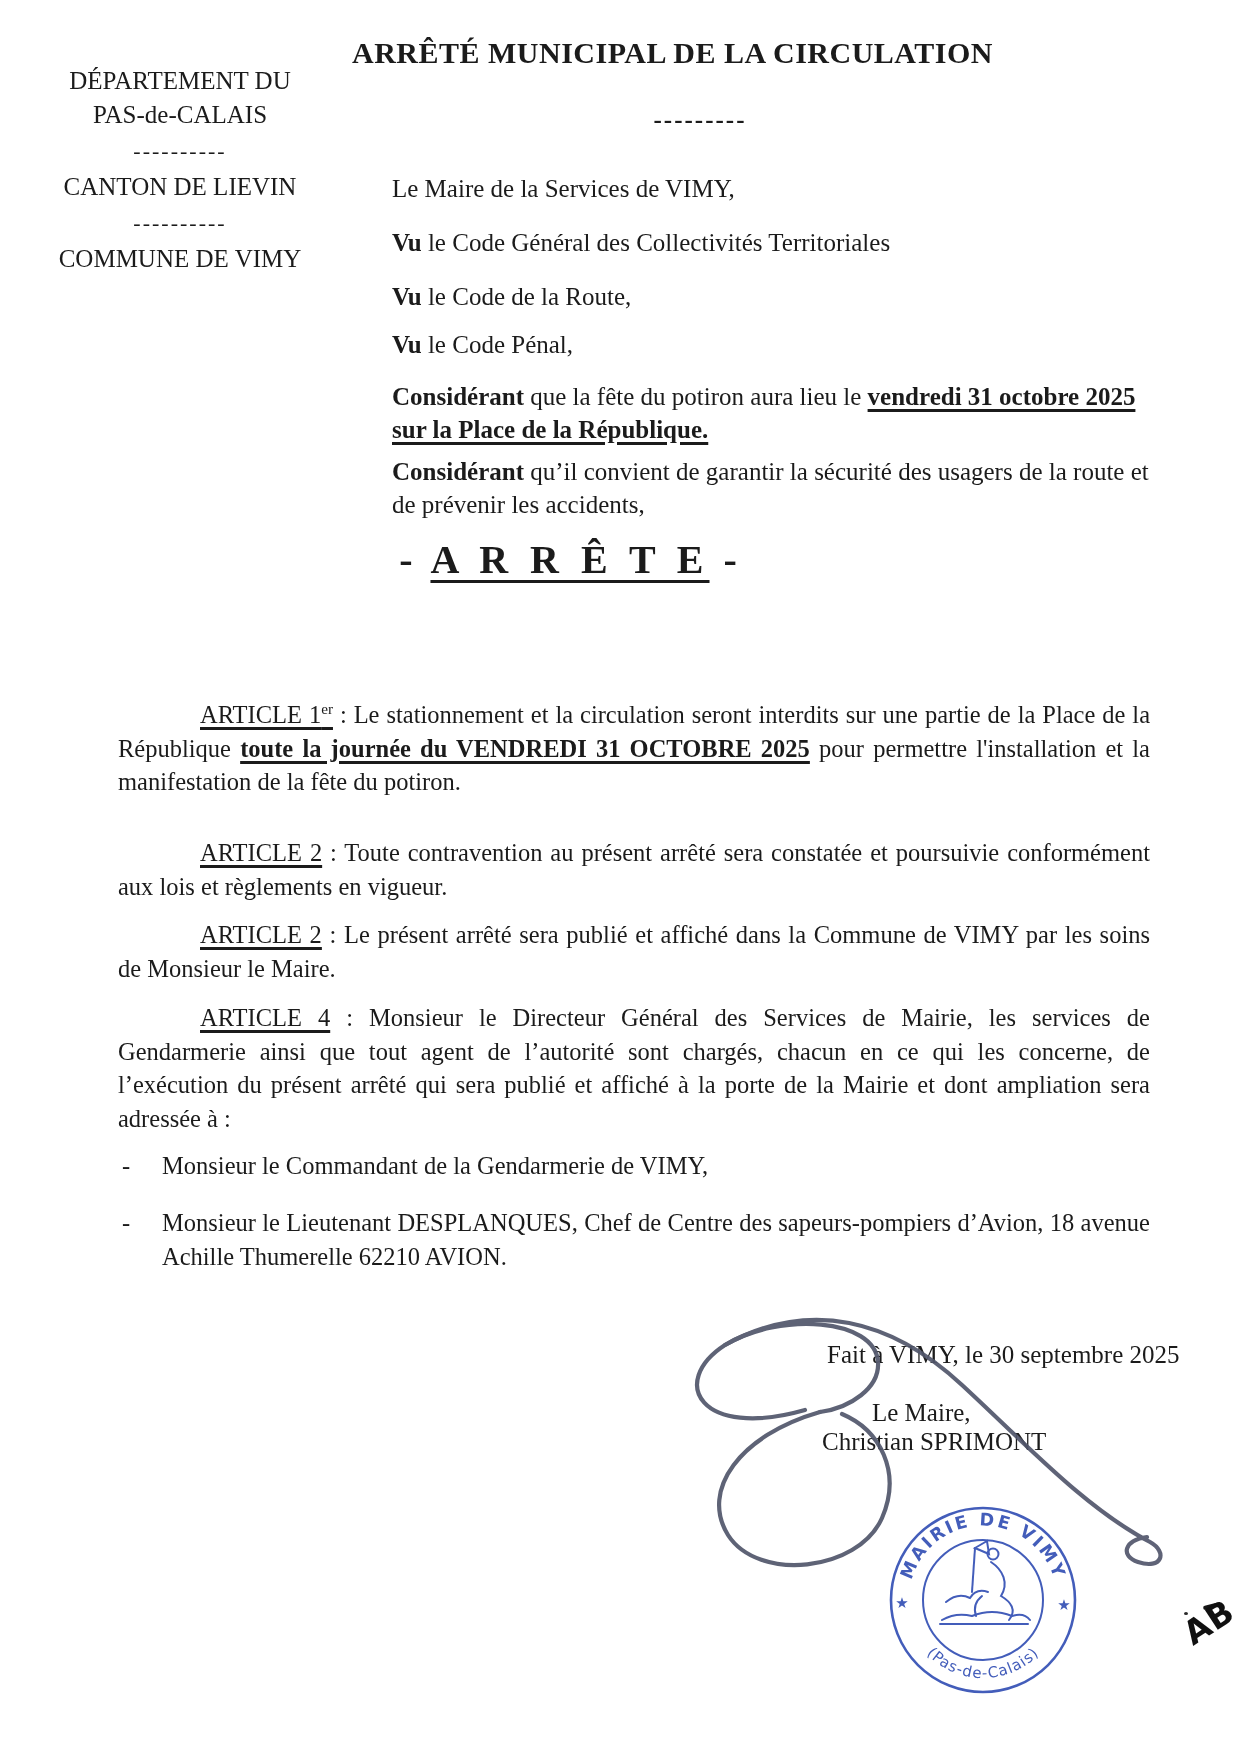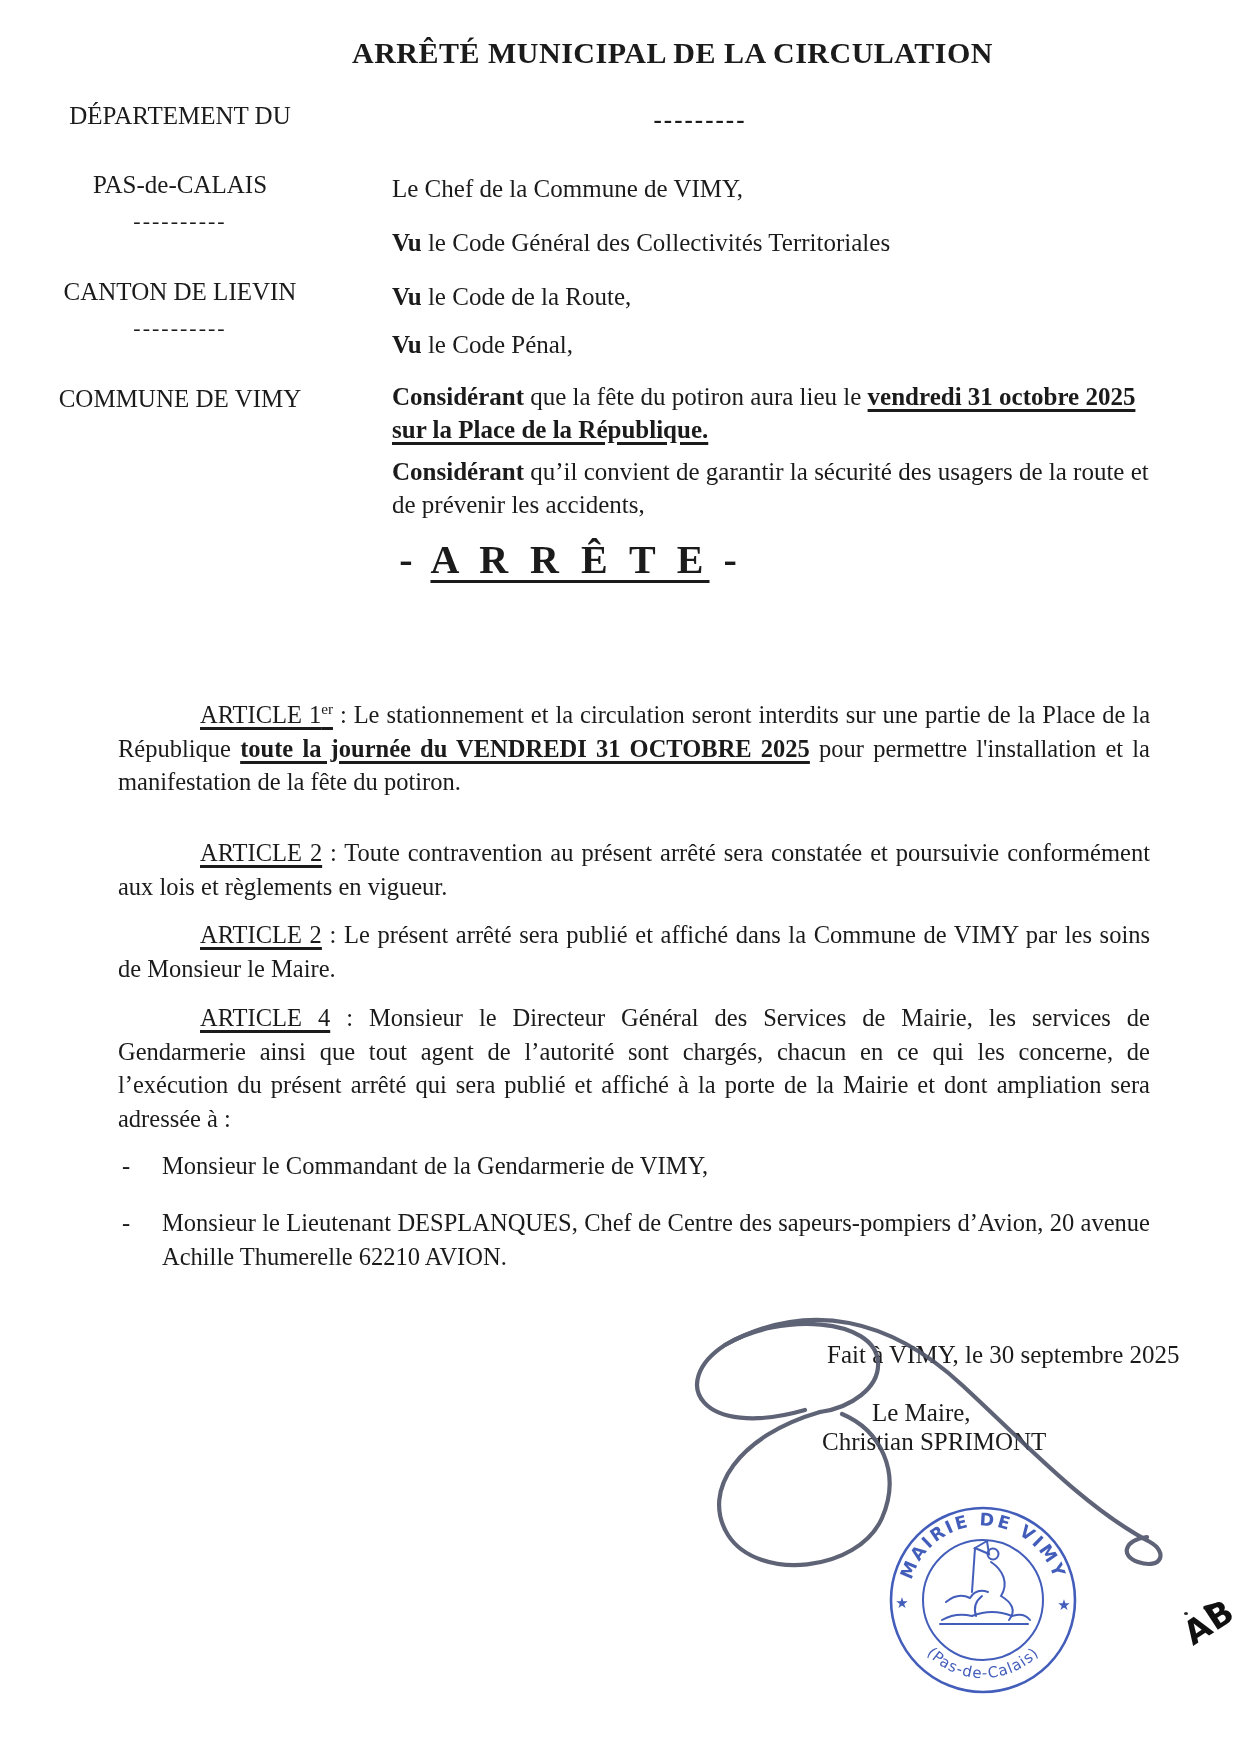--- a/index.html
+++ b/index.html
@@ -11,21 +11,21 @@
     font-family:"Liberation Serif", serif;
     color:#1b1b1b;
     overflow:hidden;
   }
   .abs{position:absolute;}
   
   .header-left{
     left:46px;top:64px;width:268px;
     text-align:center;font-size:25px;line-height:34px;
   }
-  .header-left .hl-line{white-space:nowrap;margin-top:35px;}
+  .header-left .hl-line{white-space:nowrap;}
   .header-left .hl-sep{font-size:22px;letter-spacing:2px;line-height:30px;}
   .header-left .gap{height:4px;}
   
   .doc-title{
     left:352px;top:36px;width:676px;
     text-align:left;font-size:30px;font-weight:bold;letter-spacing:0.5px;
   }
   .title-sep{
     left:600px;top:106px;width:200px;text-align:center;
     font-weight:bold;font-size:25px;letter-spacing:2px;
@@ -108,21 +108,21 @@
     <div class="hl-line">CANTON DE LIEVIN</div>
     <div class="gap"></div>
     <div class="hl-sep">----------</div>
     <div class="gap"></div>
     <div class="hl-line">COMMUNE DE VIMY</div>
   </div>
 
   <div class="abs doc-title">ARRÊTÉ MUNICIPAL DE LA CIRCULATION</div>
   <div class="abs title-sep">---------</div>
 
-  <div class="abs pre p-maire">Le Chef de la Commune de VIMY,</div>
+  <div class="abs pre p-maire">Le Maire de la Services de VIMY,</div>
 
   <div class="abs pre p-vu1"><b class="run">Vu</b><span> le Code Général des Collectivités Territoriales</span></div>
 
   <div class="abs pre p-vu2"><b class="run">Vu</b><span> le Code de la Route,</span></div>
 
   <div class="abs pre p-vu3"><b class="run">Vu</b><span> le Code Pénal,</span></div>
 
   <div class="abs pre p-cons1"><b class="run">Considérant</b><span> que la fête du potiron aura lieu le </span><span class="u-bold">vendredi 31 octobre 2025 sur la Place de la République.</span></div>
 
   <div class="abs pre p-cons2"><b class="run">Considérant</b><span> qu’il convient de garantir la sécurité des usagers de la route et de prévenir les accidents,</span></div>
@@ -136,21 +136,21 @@
   <div class="abs article a3"><span class="art-label">ARTICLE 2</span><span> : </span><span>Le présent arrêté sera publié et affiché dans la Commune de VIMY par les soins de Monsieur le Maire.</span></div>
 
   <div class="abs article a4"><span class="art-label">ARTICLE 4</span><span> : </span><span>Monsieur le Directeur Général des Services de Mairie, les services de Gendarmerie ainsi que tout agent de l’autorité sont chargés, chacun en ce qui les concerne, de l’exécution du présent arrêté qui sera publié et affiché à la porte de la Mairie et dont ampliation sera adressée à :</span></div>
 
   <div class="abs recipient r1">
     <span class="marker">-</span>
     <span class="r-text">Monsieur le Commandant de la Gendarmerie de VIMY,</span>
   </div>
   <div class="abs recipient r2">
     <span class="marker">-</span>
-    <span class="r-text">Monsieur le Lieutenant DESPLANQUES, Chef de Centre des sapeurs-pompiers d’Avion, 20 avenue Achille Thumerelle 62210 AVION.</span>
+    <span class="r-text">Monsieur le Lieutenant DESPLANQUES, Chef de Centre des sapeurs-pompiers d’Avion, 18 avenue Achille Thumerelle 62210 AVION.</span>
   </div>
 
   <div class="abs closing-date">Fait à VIMY, le 30 septembre 2025</div>
   <div class="abs closing-role">Le Maire,</div>
   <div class="abs closing-name">Christian SPRIMONT</div>
 
   <svg class="abs sig-zone" viewBox="0 0 560 430" width="560" height="430">
     <defs>
       <path id="arcTop" d="M 283.5 335 A 74 74 0 1 1 422.5 335"></path>
       <path id="arcBottom" d="M 279.7 336.7 A 78 78 0 0 0 426.3 336.7"></path>

